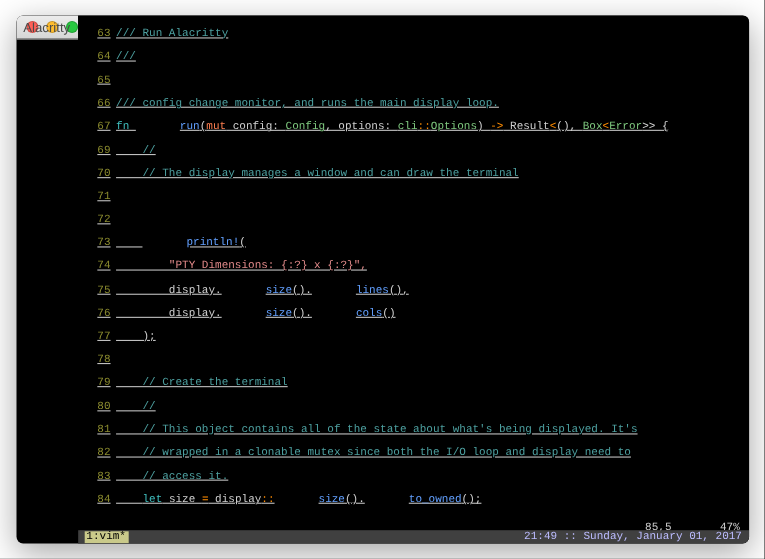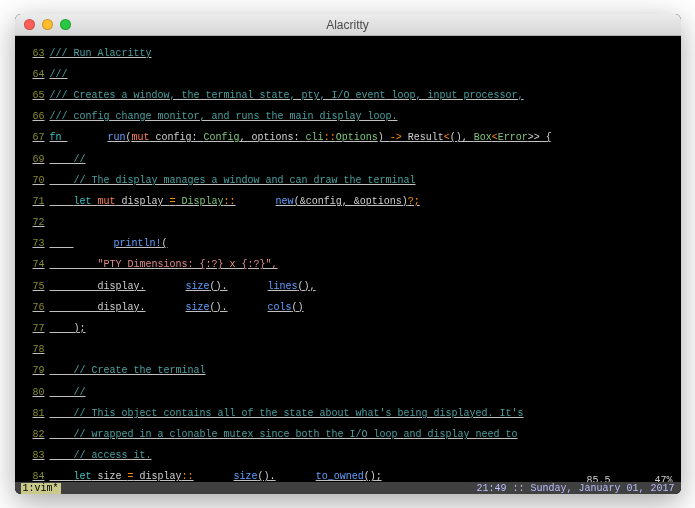--- a/index.html
+++ b/index.html
@@ -13,21 +13,21 @@
     height: 508px;
   }
   .window {
     width: 666px;
     height: 480px;
     border-radius: 6px;
     overflow: hidden;
     box-shadow: 0 8px 30px rgba(0,0,0,0.35);
     background: #000;
     display: flex;
-    flex-direction: column;
+    flex-direction: row;
   }
   .titlebar {
     height: 22px;
     background: linear-gradient(#ececec, #d6d6d6);
     border-bottom: 1px solid #b1b1b1;
     display: flex;
     align-items: center;
     position: relative;
   }
   .traffic {
@@ -122,26 +122,26 @@
       <div class="dot yellow"></div>
       <div class="dot green"></div>
     </div>
     <div class="title">Alacritty</div>
   </div>
 
   <div class="term">
     <div class="code-area">
 <div class="codeline"><span class="ln">63</span><span class="ct"><span class="cmt">/// Run Alacritty</span></span></div>
 <div class="codeline"><span class="ln">64</span><span class="ct"><span class="cmt">///</span></span></div>
-<div class="codeline"><span class="ln">65</span><span class="ct"><span class="cmt">/// Creates a window, the terminal state, pty, I/O event loop, input processor,</span></span></div>
+<div class="codeline"><span class="ln">65</span></div>
 <div class="codeline"><span class="ln">66</span><span class="ct"><span class="cmt">/// config change monitor, and runs the main display loop.</span></span></div>
 <div class="codeline"><span class="ln">67</span><span class="ct"><span class="cyan">fn </span><span class="fn">run</span><span class="id">(</span><span class="kw">mut</span><span class="id"> config: </span><span class="ty">Config</span><span class="id">, options: </span><span class="ty">cli</span><span class="op">::</span><span class="ty">Options</span><span class="id">) </span><span class="op">-&gt;</span><span class="id"> Result</span><span class="op">&lt;</span><span class="id">(), </span><span class="ty">Box</span><span class="op">&lt;</span><span class="ty">Error</span><span class="id">&gt;&gt; {</span></span></div>
 <div class="codeline"><span class="ln">69</span><span class="ct"><span class="cmt">    //</span></span></div>
 <div class="codeline"><span class="ln">70</span><span class="ct"><span class="cmt">    // The display manages a window and can draw the terminal</span></span></div>
-<div class="codeline"><span class="ln">71</span><span class="ct"><span>    </span><span class="cyan">let </span><span class="kw">mut</span><span class="id"> display </span><span class="op">=</span><span class="ty"> Display</span><span class="op">::</span><span class="fn">new</span><span class="id">(&amp;config, &amp;options)</span><span class="op">?;</span></span></div>
+<div class="codeline"><span class="ln">71</span></div>
 <div class="codeline"><span class="ln">72</span><span class="ct"></span></div>
 <div class="codeline"><span class="ln">73</span><span class="ct"><span>    </span><span class="fn">println!</span><span class="id">(</span></span></div>
 <div class="codeline"><span class="ln">74</span><span class="ct"><span class="str">        "PTY Dimensions: {:?} x {:?}",</span></span></div>
 <div class="codeline"><span class="ln">75</span><span class="ct"><span class="id">        display.</span><span class="fn">size</span><span class="id">().</span><span class="fn">lines</span><span class="id">(),</span></span></div>
 <div class="codeline"><span class="ln">76</span><span class="ct"><span class="id">        display.</span><span class="fn">size</span><span class="id">().</span><span class="fn">cols</span><span class="id">()</span></span></div>
 <div class="codeline"><span class="ln">77</span><span class="ct"><span class="id">    );</span></span></div>
 <div class="codeline"><span class="ln">78</span><span class="ct"></span></div>
 <div class="codeline"><span class="ln">79</span><span class="ct"><span class="cmt">    // Create the terminal</span></span></div>
 <div class="codeline"><span class="ln">80</span><span class="ct"><span class="cmt">    //</span></span></div>
 <div class="codeline"><span class="ln">81</span><span class="ct"><span class="cmt">    // This object contains all of the state about what's being displayed. It's</span></span></div>

